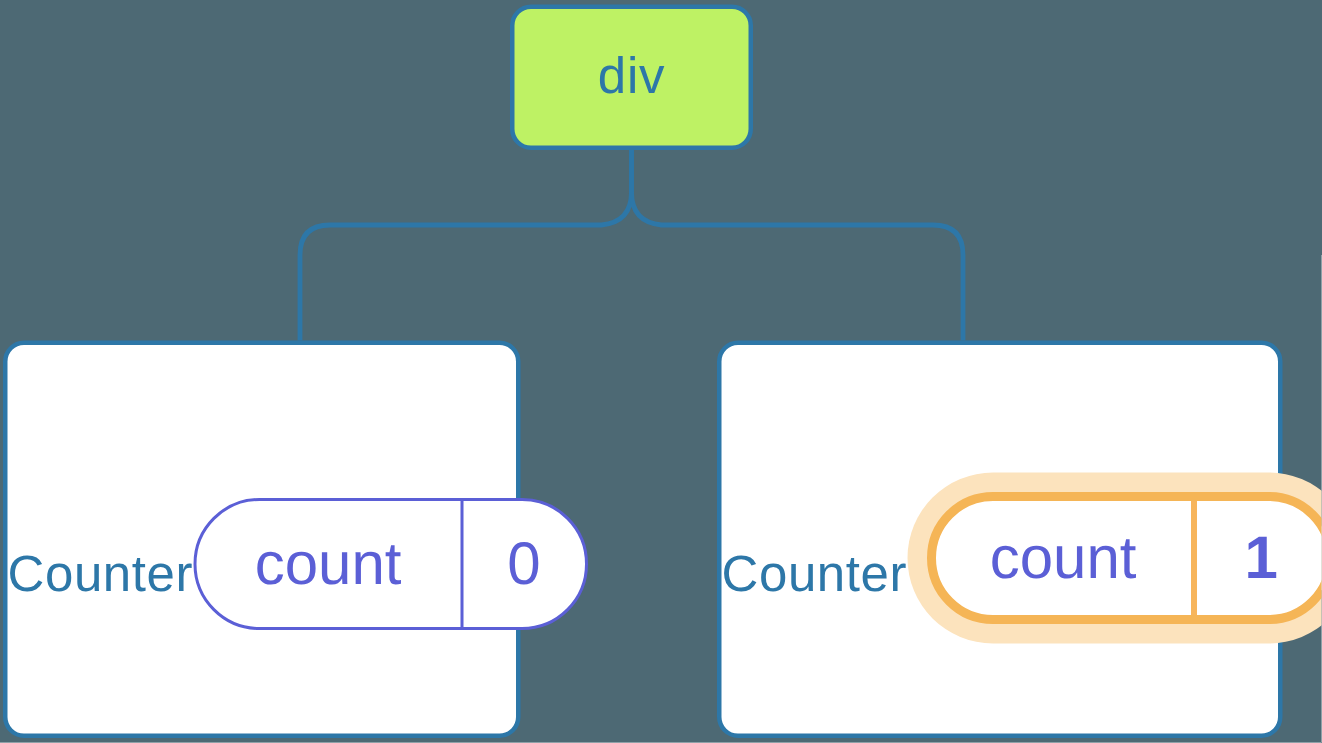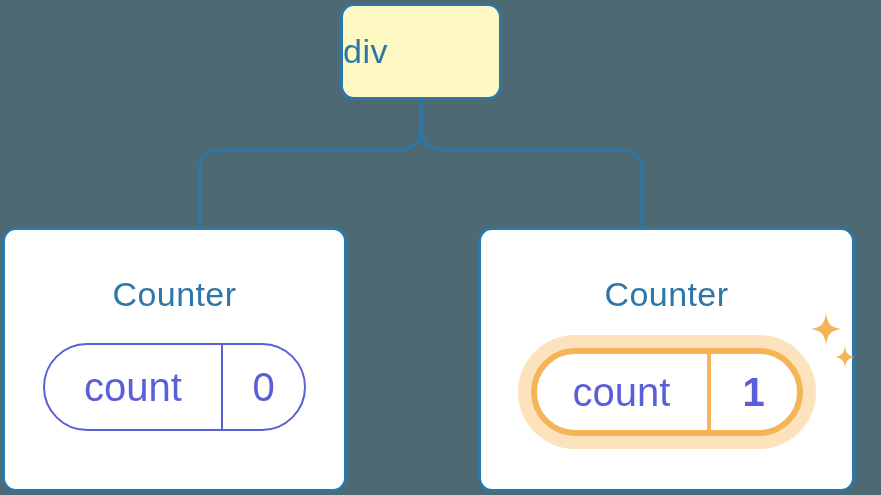--- a/index.html
+++ b/index.html
@@ -29,43 +29,43 @@
     height: 495px;
   }
 
   
   .root-node {
     position: absolute;
     left: 340px;
     top: 3px;
     width: 162px;
     height: 97px;
-    background: #fef9c3;
+    background: #bef264;
     border: 3px solid #2d77a8;
     border-radius: 14px;
     box-sizing: border-box;
     display: flex;
     align-items: center;
-    justify-content: flex-start;
+    justify-content: center;
   }
   .root-label {
     font-size: 34px;
     color: #2d77a8;
     letter-spacing: 0.5px;
   }
 
   
   .card {
     position: absolute;
     background: #ffffff;
     border: 3px solid #2d77a8;
     border-radius: 14px;
     box-sizing: border-box;
     display: flex;
-    flex-direction: column;
+    flex-direction: row;
     align-items: center;
   }
   .card-left  { left: 2px;   top: 227px; width: 345px; height: 265px; }
   .card-right { left: 478px; top: 227px; width: 377px; height: 265px; }
 
   .card-title {
     font-size: 34px;
     color: #2d77a8;
     letter-spacing: 0.4px;
     margin-top: 47px;

